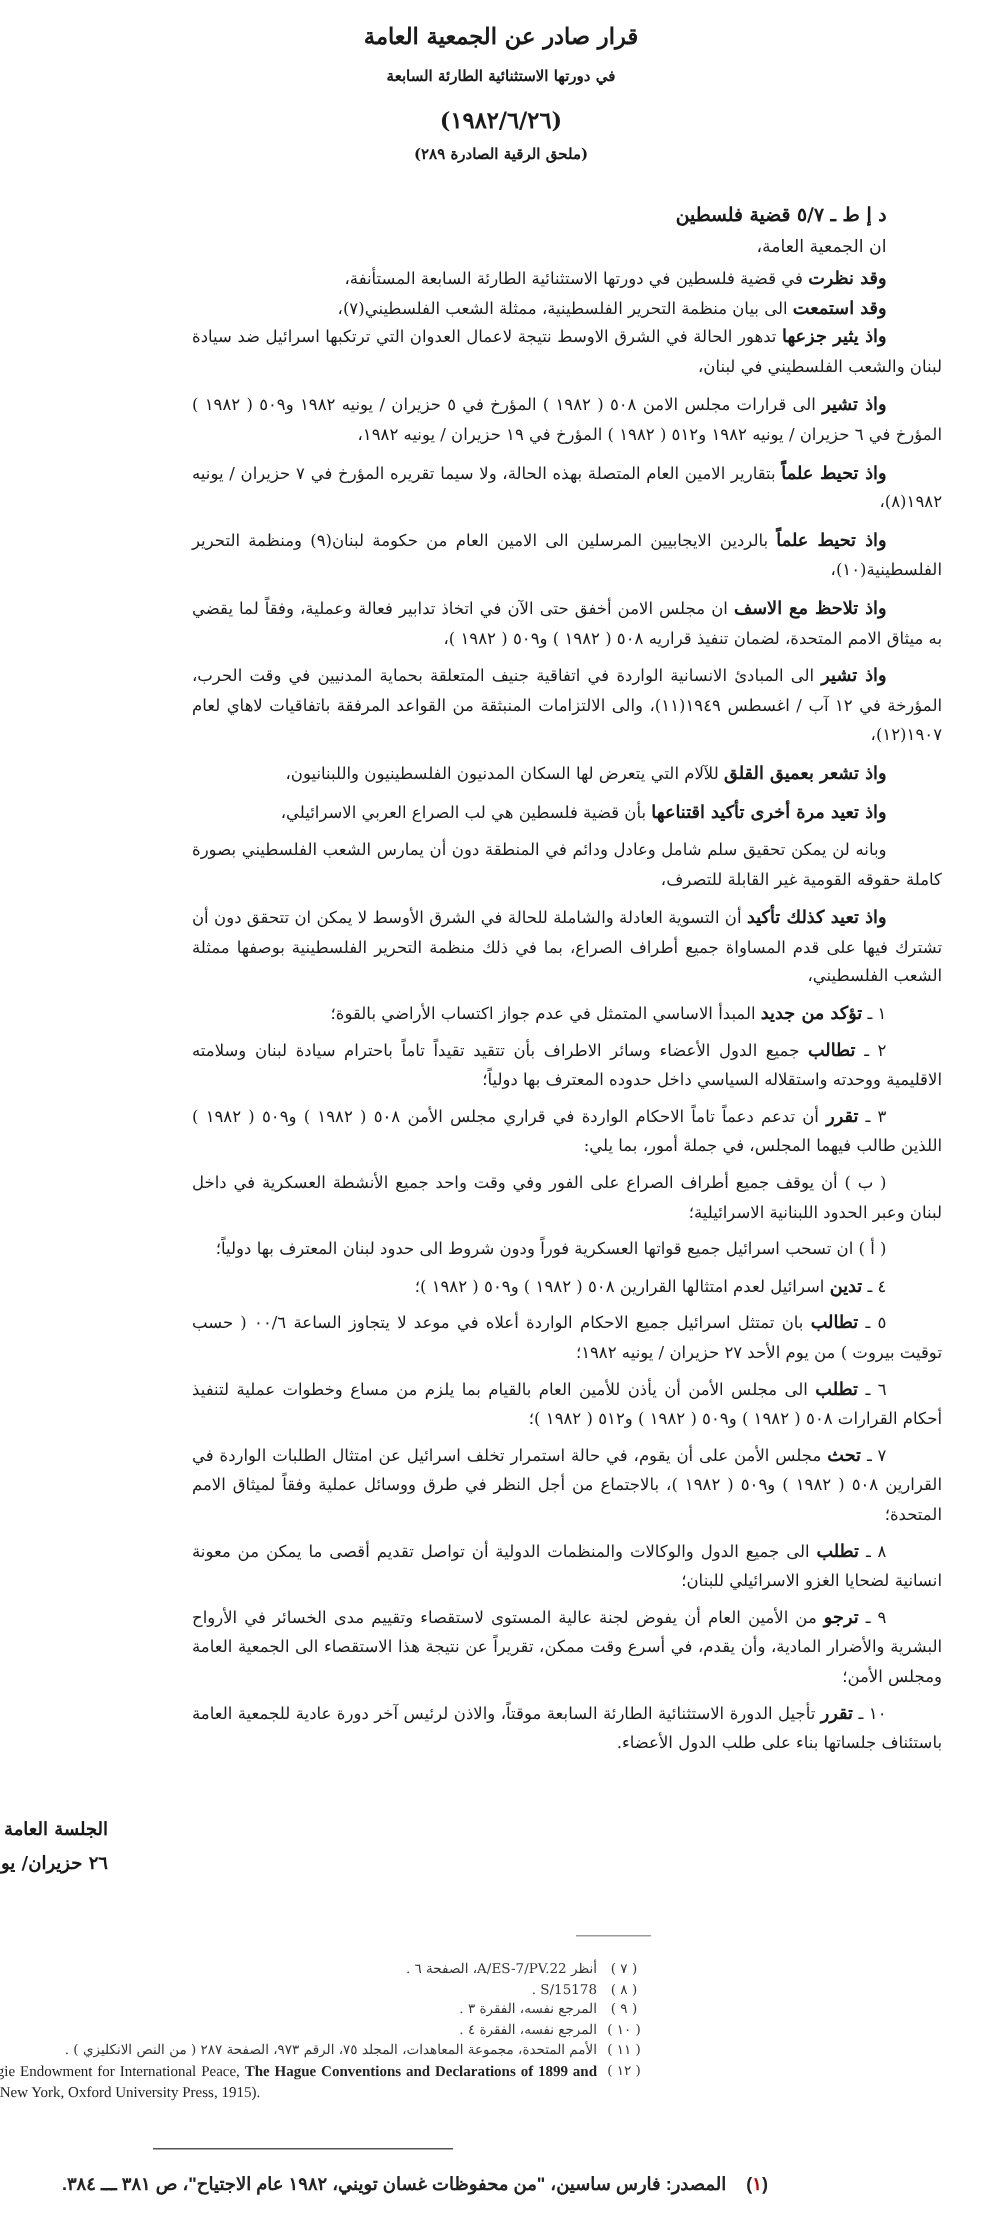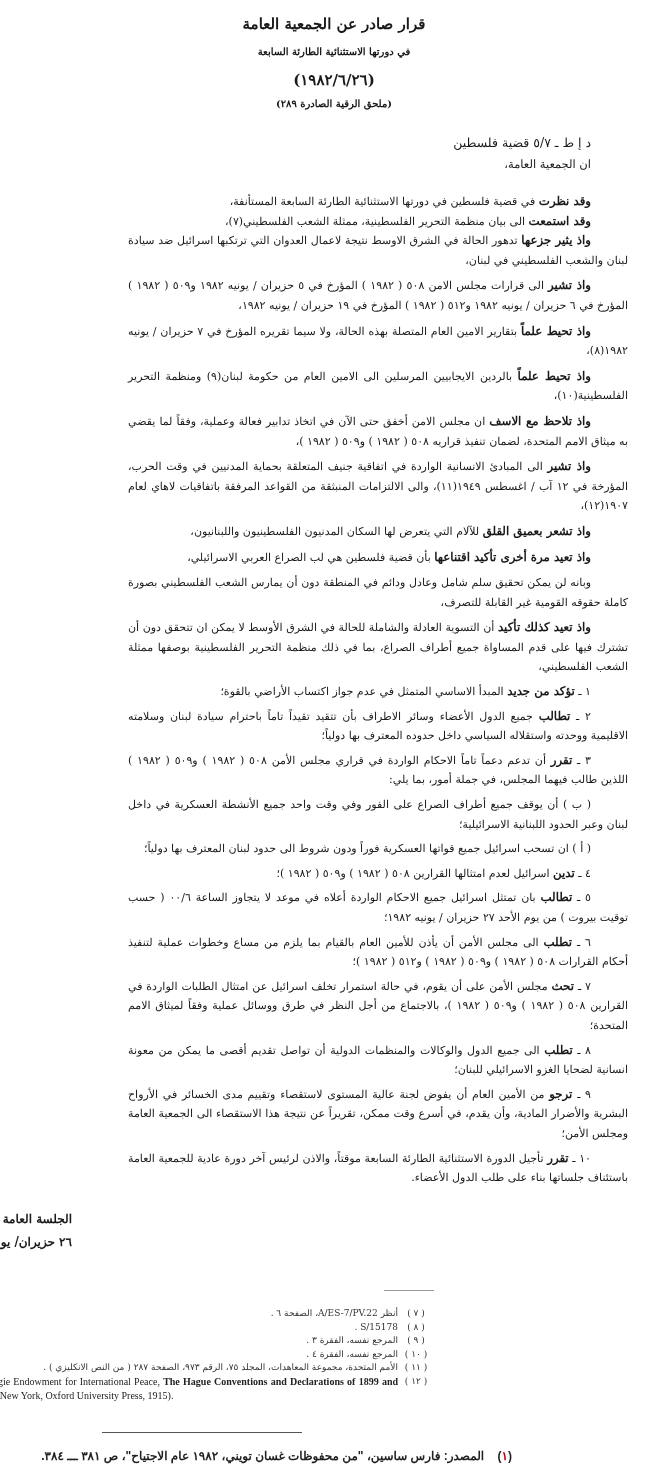--- a/index.html
+++ b/index.html
@@ -9,22 +9,22 @@
       color:#1a1a1a;
     }
     .page { position:absolute; left:0; top:0; width:542px; height:1484px; }
     .header { position:absolute; top:10px; left:0; width:668px; text-align:center; }
     .header .t1 { font-size:15px; font-weight:bold; line-height:28px; }
     .header .t2 { font-size:10px; font-weight:bold; line-height:28px; }
     .header .t3 { font-size:15px; font-weight:bold; line-height:28px; letter-spacing:1px; }
     .header .t4 { font-size:10px; font-weight:bold; line-height:20px; }
 
     .body { position:absolute; top:132px; left:128px; width:500px; }
-    .code { font-size:12.5px; font-weight:normal; line-height:22px; margin-right:37px; }
-    .intro { font-size:11.5px; line-height:20px; margin-right:37px; margin-bottom:18px; }
+    .code { font-size:12.5px; font-weight:bold; line-height:22px; margin-right:37px; }
+    .intro { font-size:11.5px; line-height:20px; margin-right:37px; margin-bottom:2px; }
 
     p.para {
       margin:0; font-size:11px; line-height:19.6px; text-align:justify;
       text-align-last:right;
     }
     p.pre { text-indent:37px; }
     p.gap { margin-top:6px; }
     p.op { text-indent:37px; margin-top:5px; margin-right:0; }
     b.kw { font-weight:bold; font-size:11.8px; }
 

